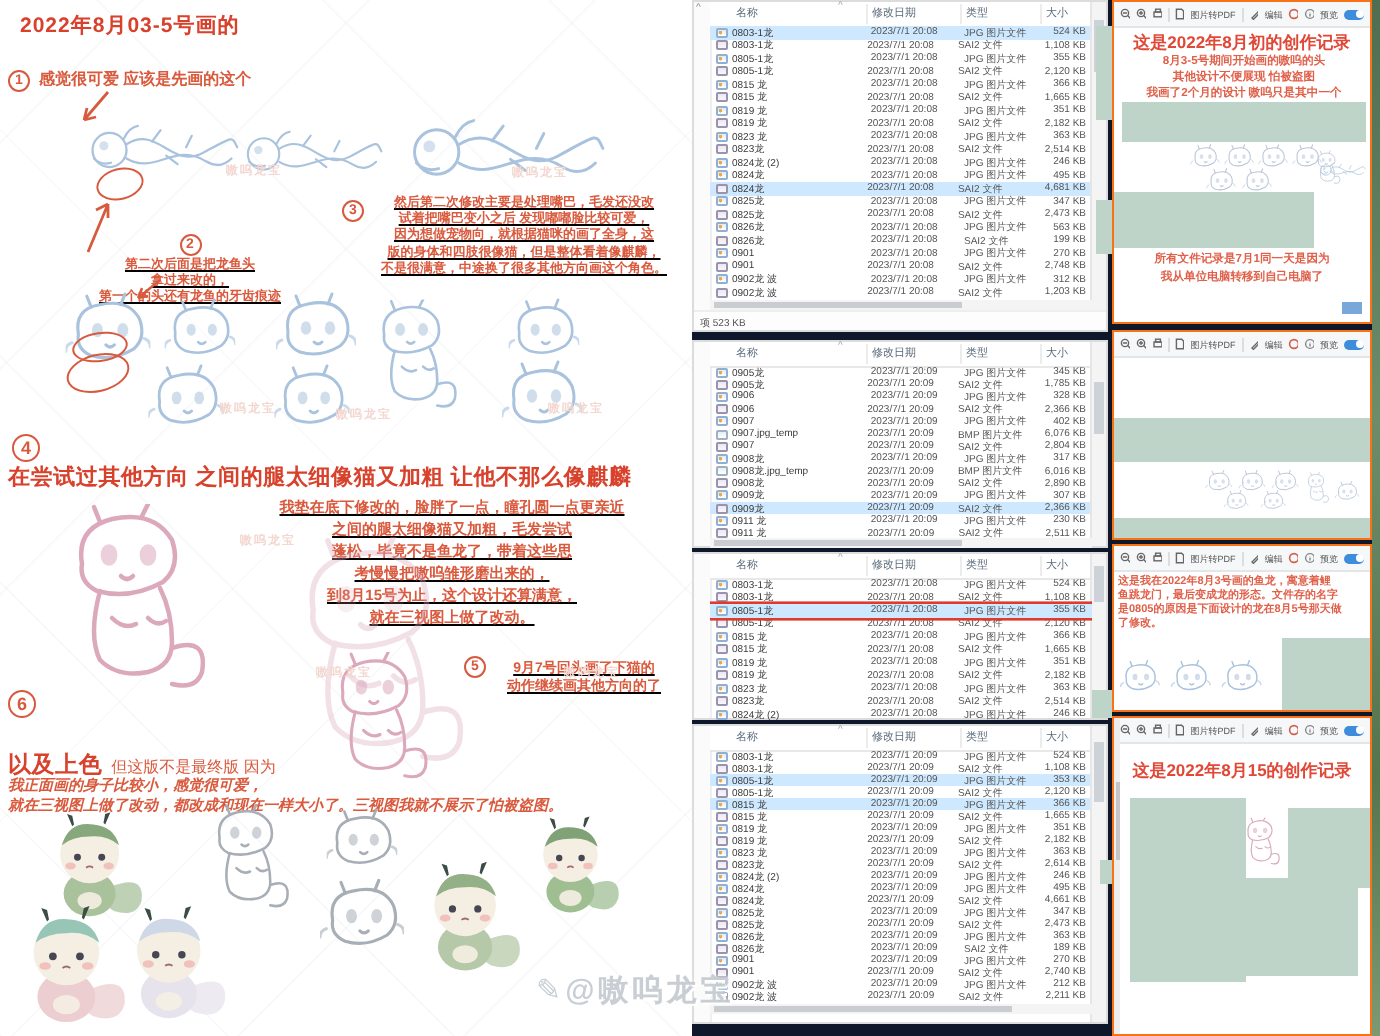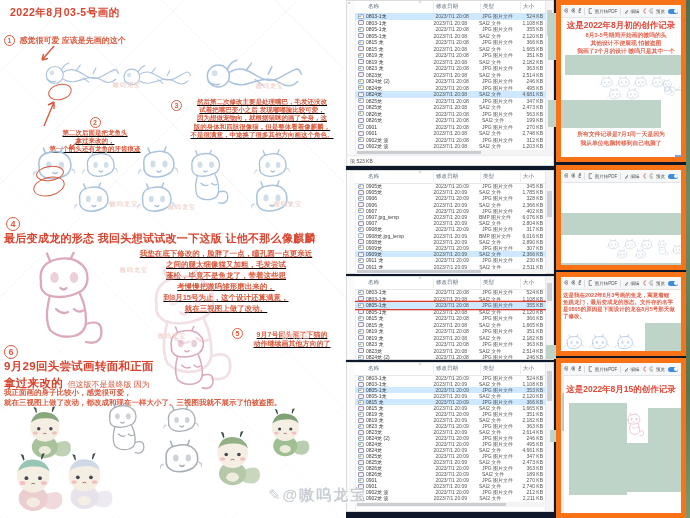--- a/index.html
+++ b/index.html
@@ -10,21 +10,21 @@
     repeating-linear-gradient(45deg,rgba(140,150,170,.05) 0 1px,transparent 1px 80px),
     repeating-linear-gradient(-45deg,rgba(140,150,170,.05) 0 1px,transparent 1px 80px),#fff;}
   .abs{position:absolute;}
   .bigred{font-size:11px;font-weight:800;color:#d8422c;letter-spacing:.3px;white-space:nowrap;}
   .t-title{font-size:10.5px;font-weight:800;color:#d8422c;letter-spacing:.5px;}
   .rline{color:#da5a3e;font-weight:600;}
   .s2 .rline{font-size:6.5px;line-height:7.8px;}
   .s3 .rline{font-size:6.5px;line-height:8.2px;}
   .s4p .rline{font-size:7.5px;line-height:11px;}
   .s5 .rline{font-size:7px;line-height:9px;}
-  .s6 .rline{font-size:7.5px;line-height:9.5px;}
+  .s6 .rline{font-size:7.5px;line-height:9.5px;font-style:italic;}
   .ctr{text-align:center;text-decoration:underline;}
   .circ{display:inline-block;border:1px solid #d85a3e;border-radius:50%;color:#d85a3e;
         text-align:center;font-weight:700;background:transparent;}
   .circ.sm{width:9px;height:9px;line-height:9px;font-size:7px;}
   .circ.lg{width:12px;height:12px;line-height:12px;font-size:9px;}
   .redellipse{position:absolute;border:1.3px solid #d85a3e;border-radius:50%;}
   .sk{position:absolute;color:#a9c2dd;}
   .sk.pink{color:#dba8bc;}
   .sk.grey{color:#a8aeb6;}
   .wm{position:absolute;color:#f3d7d0;font-size:6px;font-weight:700;letter-spacing:1px;white-space:nowrap;}
@@ -51,21 +51,21 @@
   .ftype{width:45px;color:#555;}
   .fsize{flex:1;text-align:right;padding-right:3px;color:#555;}
   .vscroll{position:absolute;right:0;top:0;bottom:0;width:7px;background:#f4f4f4;border-left:1px solid #e6e6e6;}
   .vthumb{position:absolute;left:1px;right:1px;top:9px;height:26px;background:#cdd2d8;}
   .hscroll{position:absolute;left:8px;right:7px;height:5px;background:#f4f4f4;}
   .hthumb{position:absolute;left:2px;top:1px;height:3px;width:65%;background:#c9cdd2;}
   .xstatus{position:absolute;left:0;right:0;bottom:0;height:10px;border-top:1px solid #eee;
            font-size:5px;color:#555;padding:2px 0 0 3px;background:#fdfdfd;box-sizing:border-box;}
   .mint{position:absolute;background:#bfd4c9;}
   
-  .vpanel{position:absolute;left:556px;width:130px;background:#fff;border:5px solid #f97316;box-sizing:border-box;overflow:hidden;}
+  .vpanel{position:absolute;left:556px;width:130px;background:#fff;border:1px solid #f97316;box-sizing:border-box;overflow:hidden;}
   .vtb{position:absolute;left:0;right:0;top:0;height:13px;background:#f6f7f8;border-bottom:1px solid #e3e5e7;
        display:flex;align-items:center;gap:3px;padding:0 3px;box-sizing:border-box;}
   .vtb .lbl{font-size:4.5px;color:#555;white-space:nowrap;}
   .vtb svg{display:block;}
   .tsep{width:1px;height:7px;background:#ddd;}
   .toggle{width:10px;height:5px;border-radius:3px;background:#3e8ddd;position:relative;flex:none;}
   .toggle i{position:absolute;right:.5px;top:.5px;width:4px;height:4px;border-radius:50%;background:#fff;}
   .vtitle{position:absolute;left:0;right:0;text-align:center;font-size:8.5px;font-weight:800;color:#e04837;white-space:nowrap;}
   .vline{font-size:5.8px;line-height:8px;font-weight:700;color:#e0604a;text-align:center;}
   .vsmall .vline{font-size:5.5px;line-height:7px;text-align:left;}
@@ -202,21 +202,21 @@
     <svg class="sk" style="left:136px;top:182px" width="40" height="32" viewBox="0 0 40 34">
         <use href="#chibihead"></use>
       </svg>
     <svg class="sk" style="left:248px;top:180px" width="46" height="34" viewBox="0 0 40 34">
         <use href="#chibihead"></use>
       </svg>
     <div class="redellipse" style="left:36px;top:166px;width:26px;height:13px;transform:rotate(-8deg)"></div>
     <div class="redellipse" style="left:33px;top:177px;width:30px;height:17px;transform:rotate(-14deg)"></div>
 
     <span class="circ lg abs" style="left:6px;top:217px">4</span>
-    <div class="abs bigred" style="left:4px;top:231px">最后变成龙的形态 我回头想试试改一下这版 让他不那么像麒麟</div>
+    <div class="abs bigred" style="left:4px;top:231px">在尝试过其他方向 之间的腿太细像猫又加粗 让他不那么像麒麟</div>
     <div class="abs s4p ctr" style="left:108px;top:248px;width:236px">
       <div>
           <div class="rline">我垫在底下修改的，脸胖了一点，瞳孔圆一点更亲近</div>
           <div class="rline">之间的腿太细像猫又加粗，毛发尝试</div>
           <div class="rline">蓬松，毕竟不是鱼龙了，带着这些思</div>
           <div class="rline">考慢慢把嗷呜雏形磨出来的，</div>
           <div class="rline">到8月15号为止，这个设计还算满意，</div>
           <div class="rline">就在三视图上做了改动。</div>
         </div>
     </div>
@@ -233,23 +233,22 @@
 
     <span class="circ sm abs" style="left:232px;top:328px">5</span>
     <div class="abs s5 ctr" style="left:240px;top:330px;width:104px">
       <div>
           <div class="rline">9月7号回头画了下猫的</div>
           <div class="rline">动作继续画其他方向的了</div>
         </div>
     </div>
 
     <span class="circ lg abs" style="left:4px;top:345px">6</span>
-    <div class="abs bigred" style="left:4px;top:359px;font-size:11.5px">9月29回头尝试画转面和正面</div>
     <div class="abs" style="left:4px;top:373px;white-space:nowrap">
-      <span class="bigred" style="font-size:11.5px">拿过来改的</span>
+      <span class="bigred" style="font-size:11.5px">以及上色</span>
       <span class="rline" style="font-size:8px;font-weight:400">但这版不是最终版 因为</span>
     </div>
     <div class="abs s6" style="left:4px;top:388px;width:340px">
       <div>
           <div class="rline">我正面画的身子比较小，感觉很可爱，</div>
           <div class="rline">就在三视图上做了改动，都改成和现在一样大小了。三视图我就不展示了怕被盗图。</div>
         </div>
     </div>
 
     <svg class="abs" style="left:24px;top:405px;--body:#a9c29b;--hair:#87a87c" width="52" height="56" viewBox="0 0 60 64">

